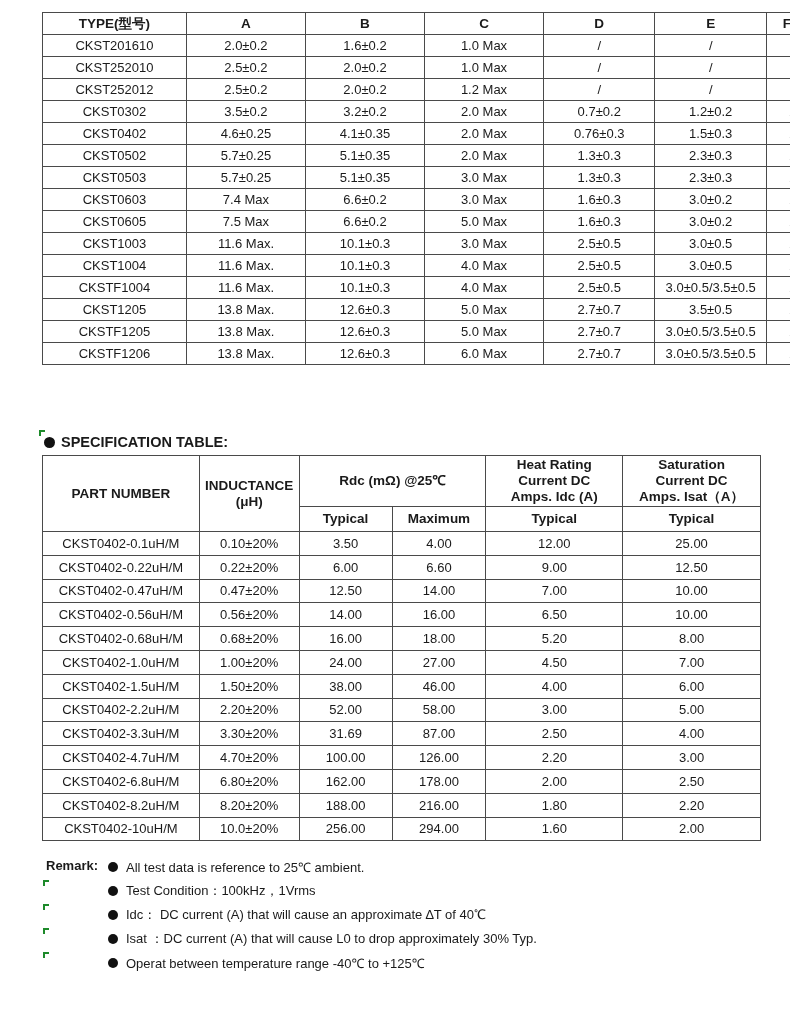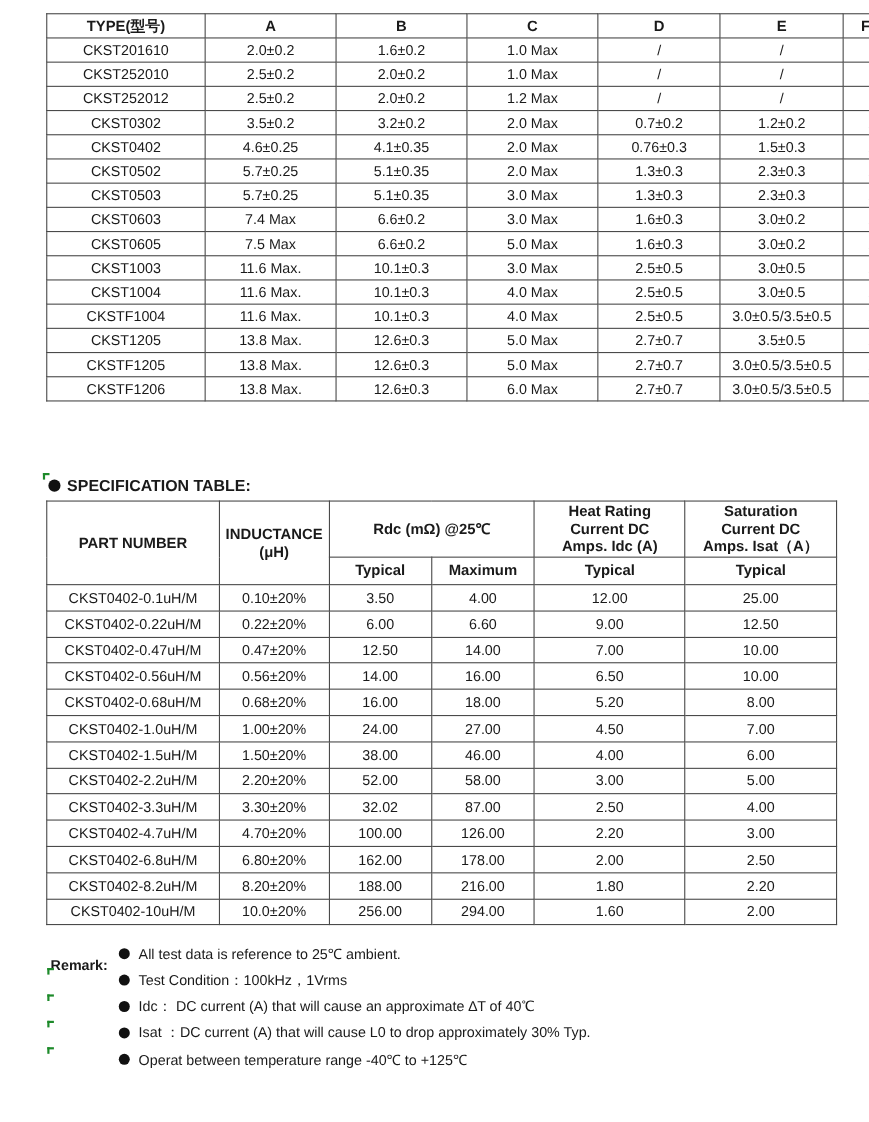--- a/index.html
+++ b/index.html
@@ -15,21 +15,21 @@
       border-left:2px solid #1d8a2a; border-top:2px solid #1d8a2a; }
   #spec-heading .dot { display:inline-block; width:11px; height:11px; border-radius:50%;
       background:#111; margin:0 6px 0 2px; vertical-align:-1px; }
   #spec-table { left:42px; top:455px; width:719px; }
   #spec-table th { font-weight:bold; font-size:13.5px; line-height:16px; }
   #spec-table thead tr.h1 th { height:50px; }
   #spec-table thead tr.h2 th { height:24px; }
   #spec-table td { height:22.8px; }
   #remarks { position:absolute; left:46px; top:858px; font-size:13px; }
   .r-line { position:absolute; white-space:nowrap; }
-  .r-label { position:absolute; left:0; top:12px; font-weight:bold; }
+  .r-label { position:absolute; left:0; top:0; font-weight:bold; }
   .r-bullet { position:absolute; left:62px; width:10px; height:10px; border-radius:50%; background:#111; top:4px; }
   .r-text { position:absolute; left:80px; top:0; }
   .g-mark { position:absolute; left:-3px; width:4px; height:4px;
       border-left:2px solid #1d8a2a; border-top:2px solid #1d8a2a; }
 </style>
 </head>
 <body>
 
 <table id="dim-table">
   <colgroup>
@@ -292,21 +292,21 @@
         <td>CKST0402-2.2uH/M</td>
         <td>2.20±20%</td>
         <td>52.00</td>
         <td>58.00</td>
         <td>3.00</td>
         <td>5.00</td>
       </tr>
       <tr>
         <td>CKST0402-3.3uH/M</td>
         <td>3.30±20%</td>
-        <td>32.02</td>
+        <td>31.69</td>
         <td>87.00</td>
         <td>2.50</td>
         <td>4.00</td>
       </tr>
       <tr>
         <td>CKST0402-4.7uH/M</td>
         <td>4.70±20%</td>
         <td>100.00</td>
         <td>126.00</td>
         <td>2.20</td>

